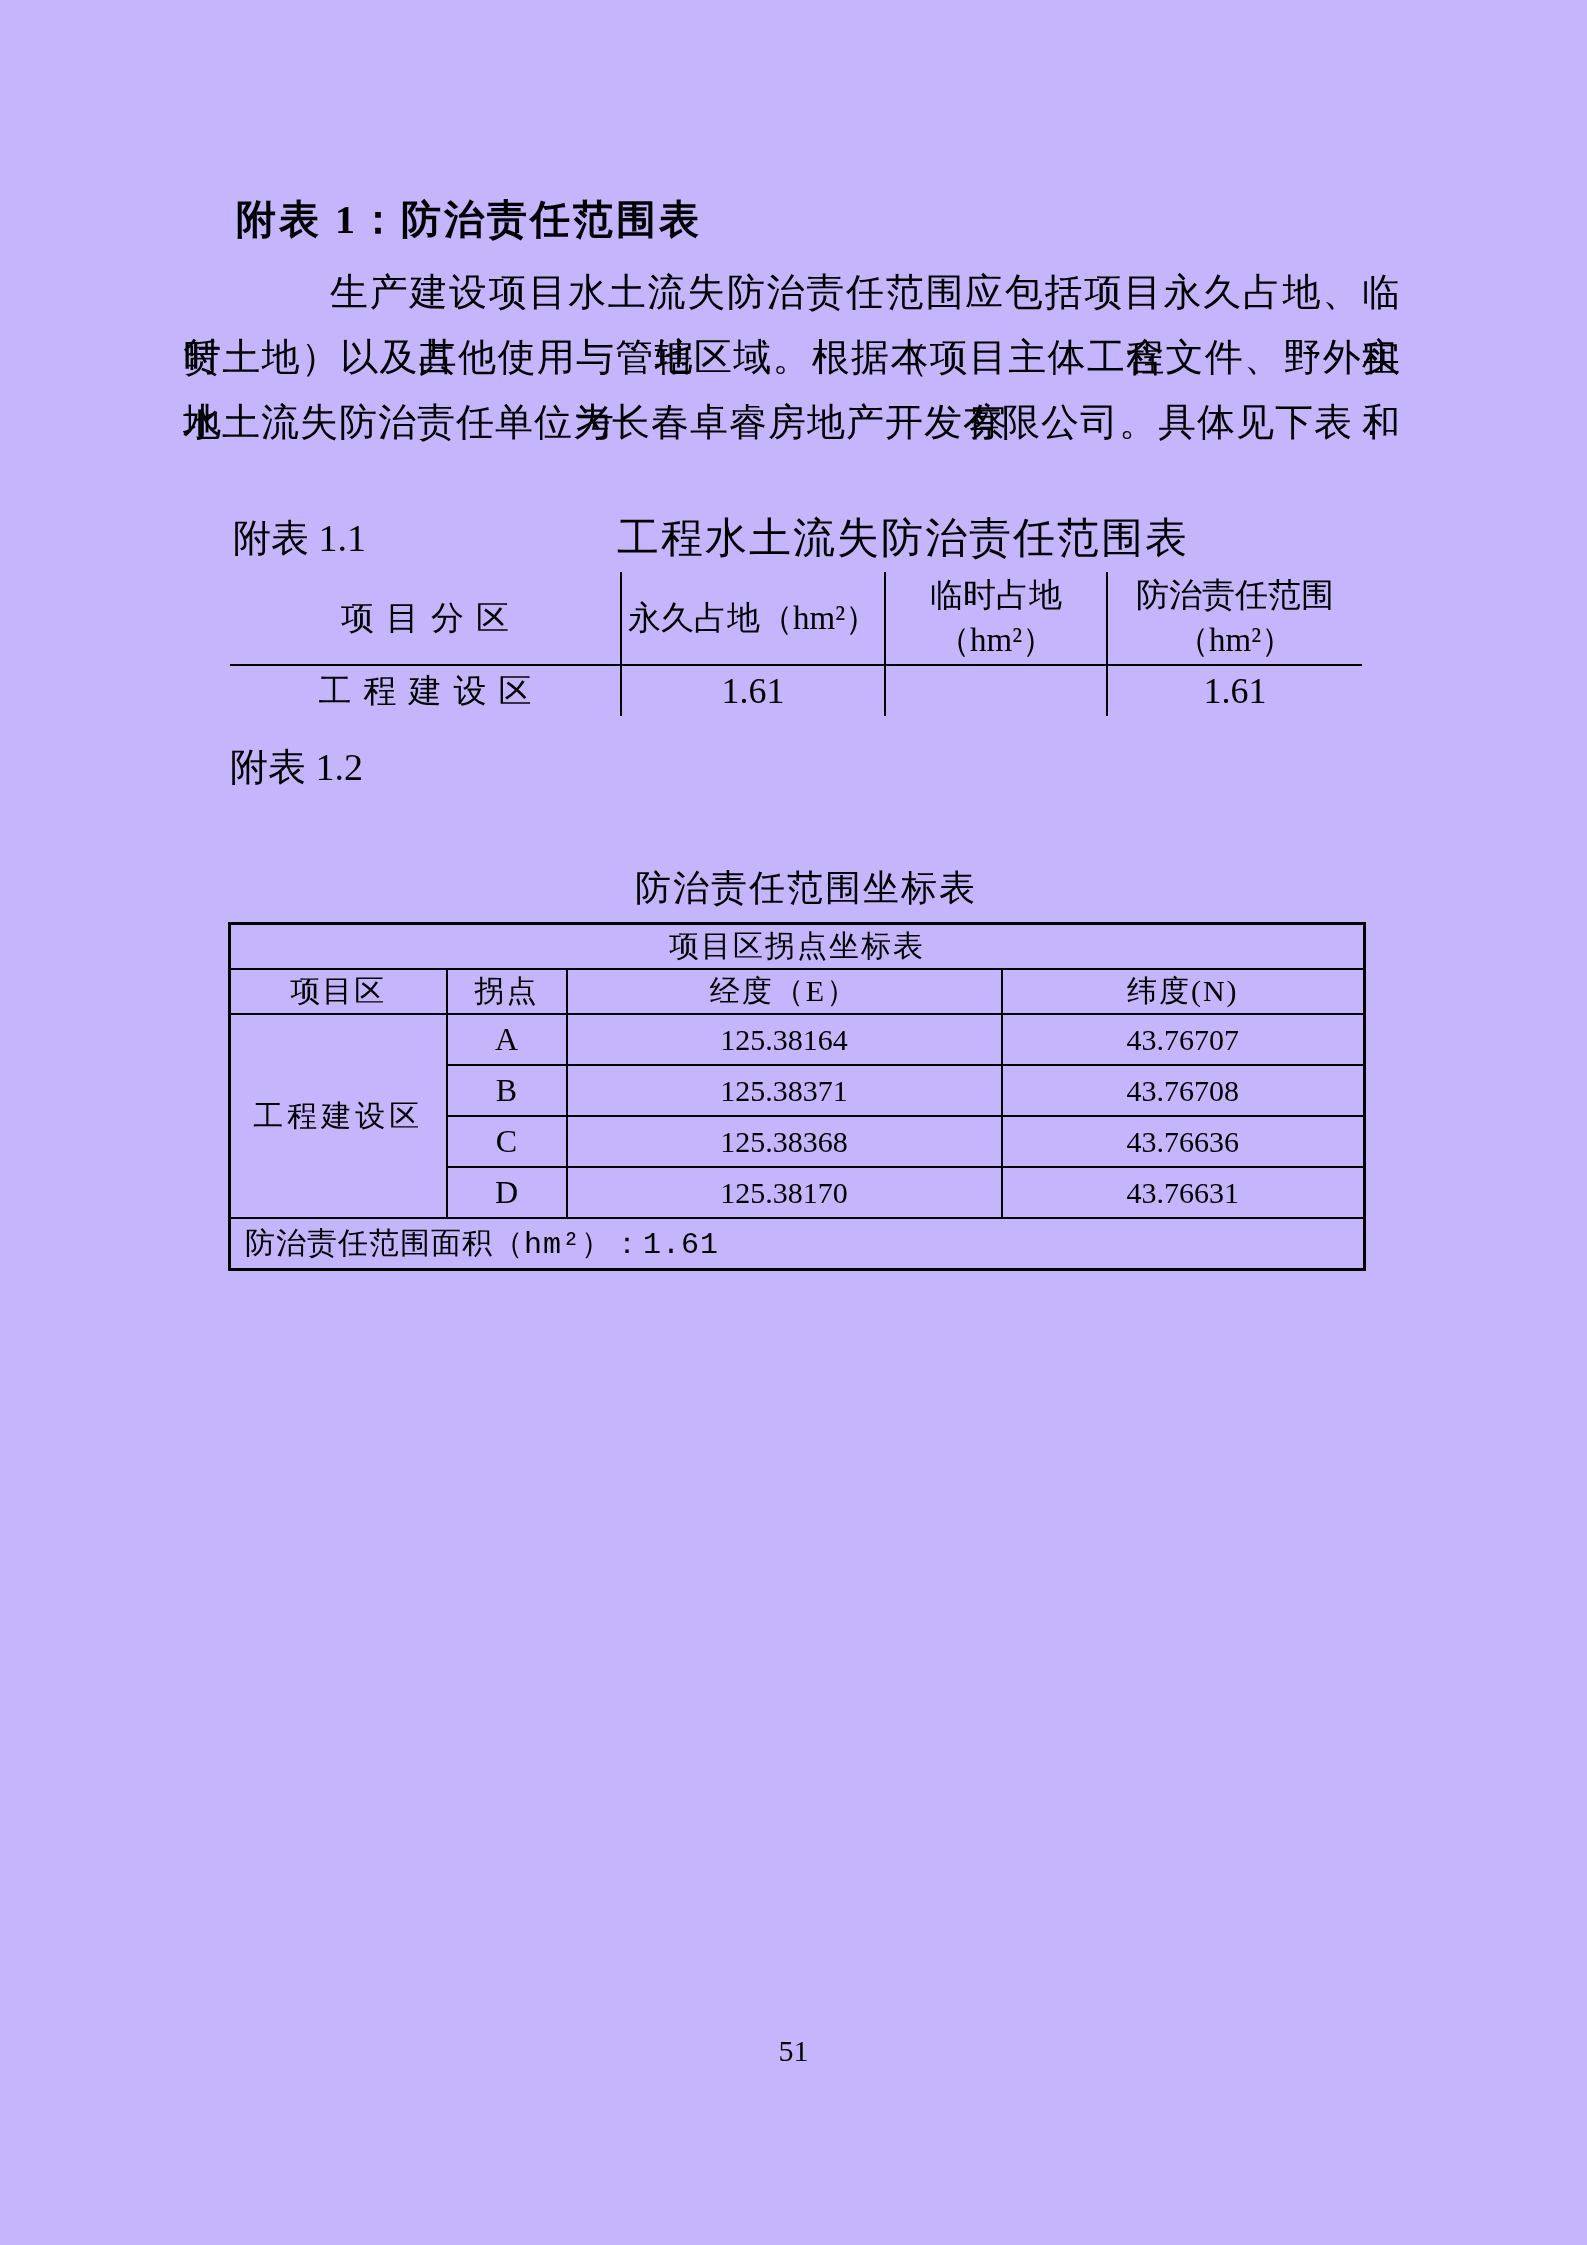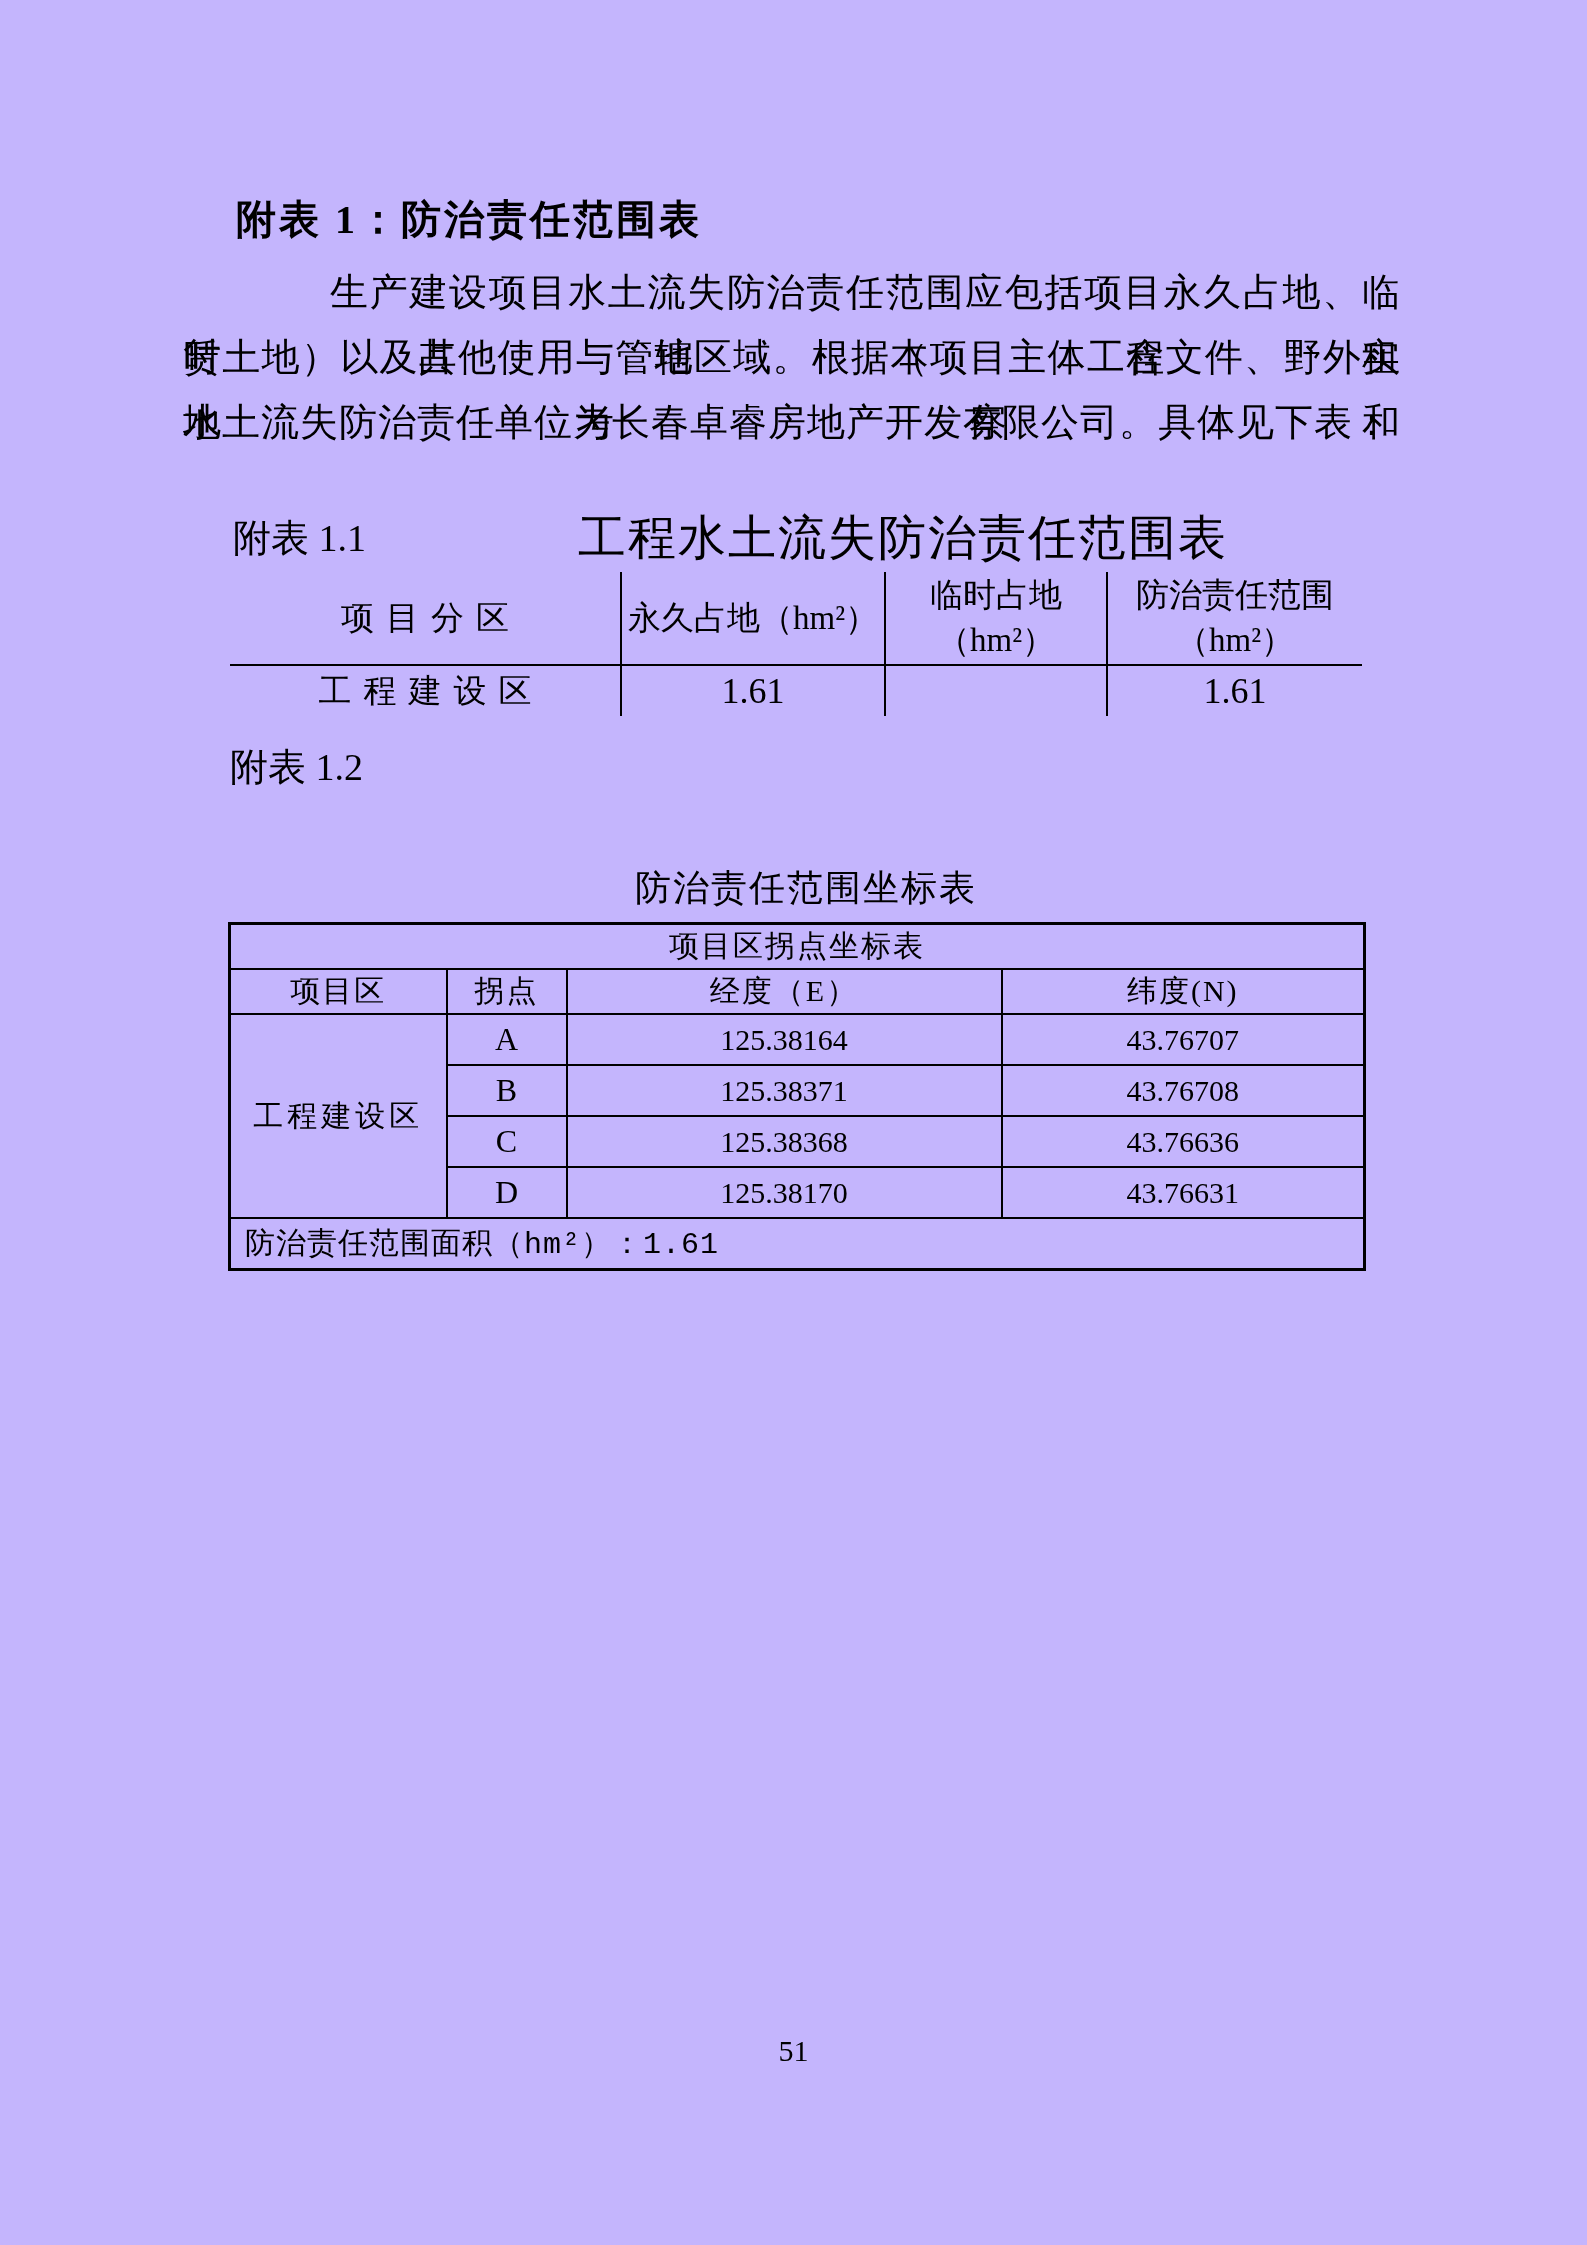--- a/index.html
+++ b/index.html
@@ -47,21 +47,21 @@
     font-size: 38px;
     line-height: 44px;
     white-space: nowrap;
   }
   .cap11 { left: 233px; top: 516px; }
   .cap12 { left: 230px; top: 745px; }
 
   .table-title {
     position: absolute;
     transform: translateX(-50%);
-    font-size: 48px;
+    font-size: 42px;
     line-height: 44px;
     letter-spacing: 2px;
     white-space: nowrap;
   }
   .t1-title { left: 903px; top: 516px; }
   .t2-title { left: 806px; top: 866px; font-size: 36px; }
 
   table { border-collapse: collapse; table-layout: fixed; }
   td, th { font-weight: normal; vertical-align: middle; text-align: center; overflow: hidden; }
 

